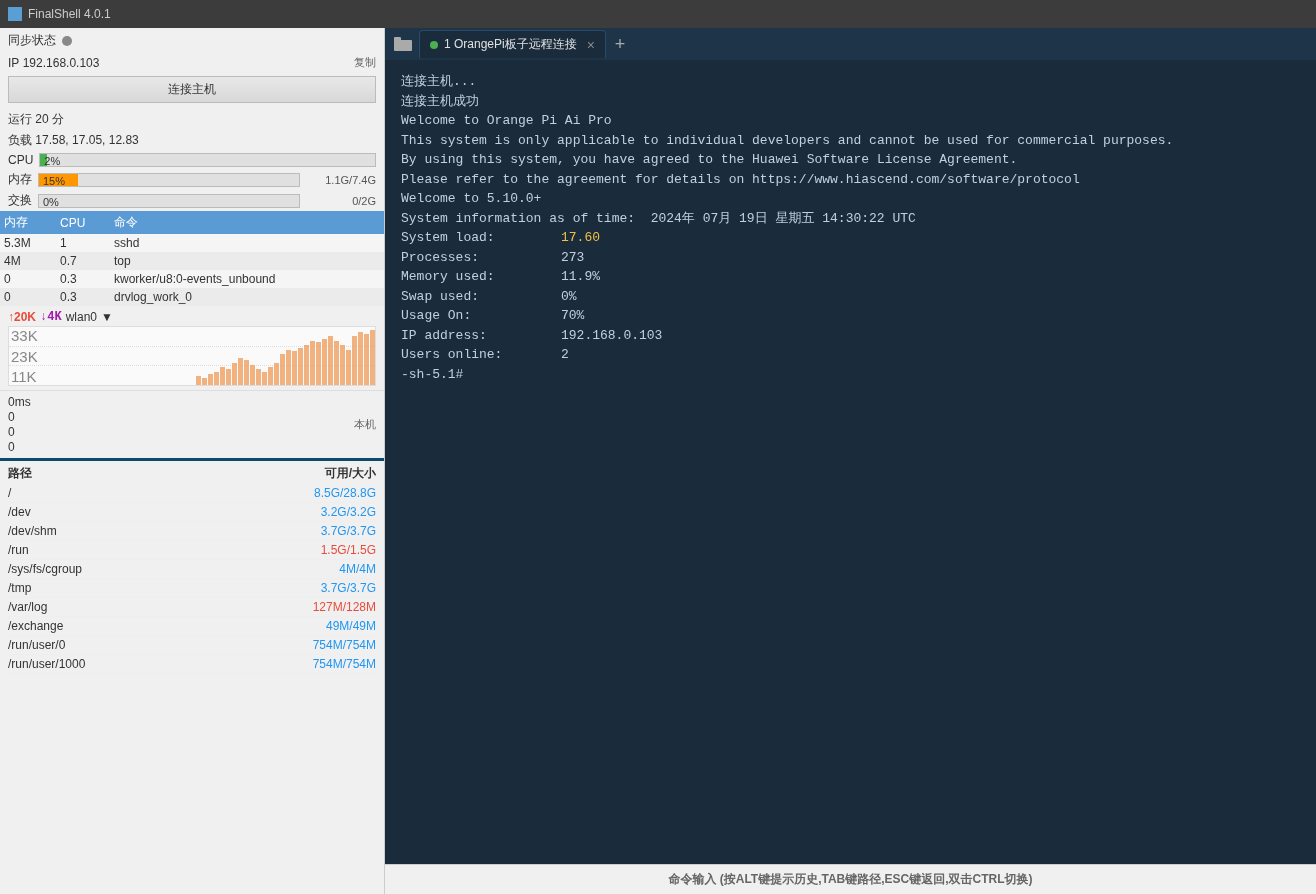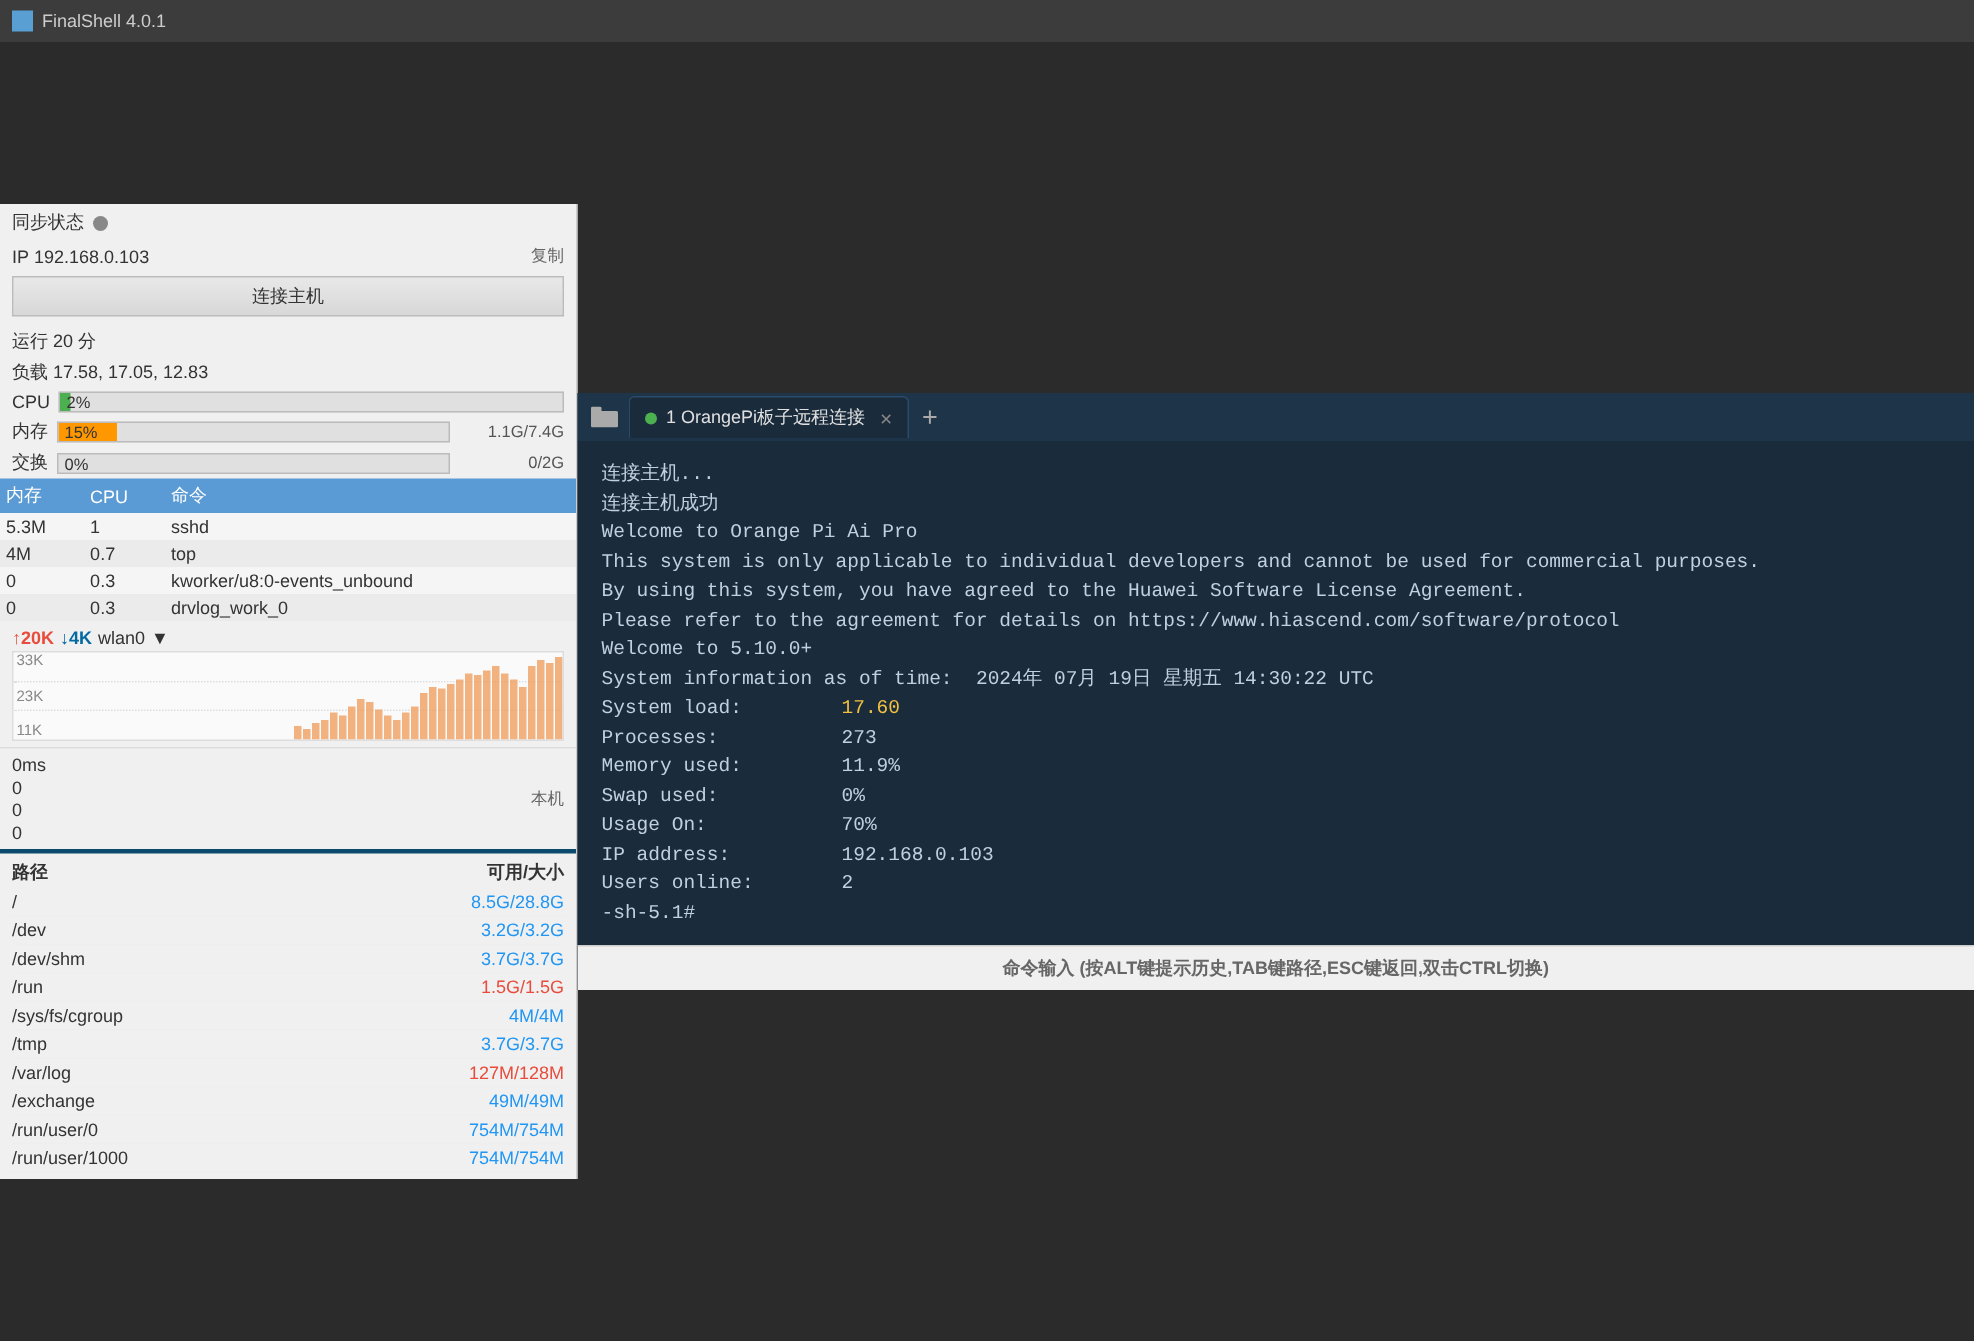--- a/index.html
+++ b/index.html
@@ -24,21 +24,20 @@
       padding: 0 8px;
       font-size: 12px;
       flex-shrink: 0;
     }
 
     
     #main-layout {
       display: flex;
       flex: 1;
       overflow: hidden;
-      align-items: center;
     }
 
     
     #left-panel {
       width: 385px;
       background: #f0f0f0;
       display: flex;
       flex-direction: column;
       flex-shrink: 0;
       border-right: 1px solid #ccc;
@@ -167,38 +166,38 @@
     }
     .network-header {
       display: flex;
       align-items: center;
       gap: 4px;
       font-size: 12px;
       color: #333;
       margin-bottom: 2px;
     }
     .net-up { color: #e74c3c; font-weight: bold; }
-    .net-down { color: #0369a1; font-weight: bold; }
+    .net-down { color: #a21caf; font-weight: bold; font-family: Liberation Mono, monospace; }
 
     .network-chart {
       height: 60px;
       background: #fafafa;
       border: 1px solid #ddd;
       position: relative;
       overflow: hidden;
     }
     .chart-labels {
       position: absolute;
       left: 2px;
       top: 0;
       display: flex;
       flex-direction: column;
       justify-content: space-between;
       height: 100%;
-      font-size: 10px;
+      font-size: 15px;
       color: #888;
       pointer-events: none;
     }
     .chart-bars {
       position: absolute;
       right: 0;
       bottom: 0;
       display: flex;
       align-items: flex-end;
       height: 100%;

